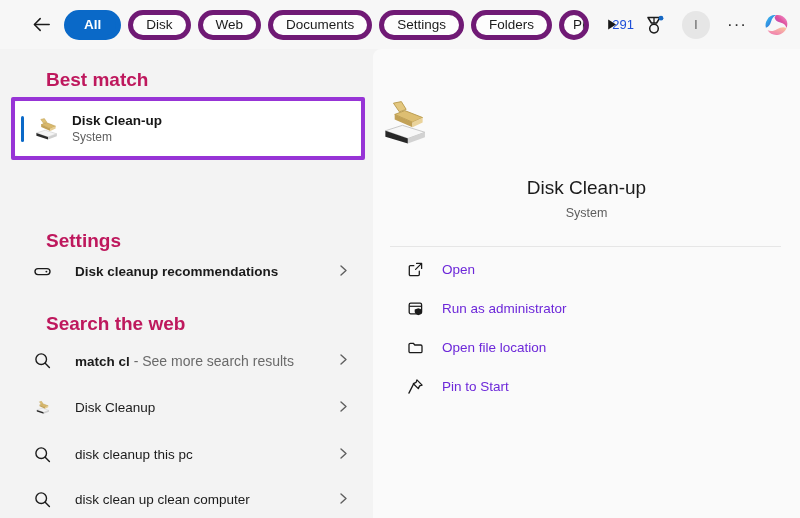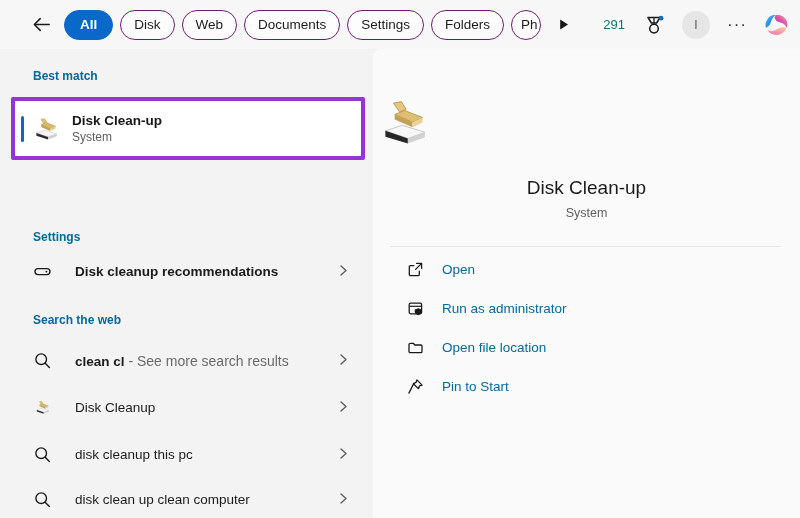--- a/index.html
+++ b/index.html
@@ -37,21 +37,21 @@
     display: flex;
     align-items: center;
     margin-left: 8px;
     flex: 0 0 auto;
   }
 
   .pill {
     height: 30px;
     padding: 0 13px;
     border-radius: 16px;
-    border: 1px solid #701a75;
+    border: 5px solid #701a75;
     background: #fdfdfd;
     color: #1b1b1b;
     font-size: 13.5px;
     display: flex;
     align-items: center;
     justify-content: center;
     margin-right: 7px;
     white-space: nowrap;
     cursor: pointer;
   }
@@ -80,22 +80,22 @@
   .topbar-right {
     position: absolute;
     right: 8px; top: 0;
     height: 49px;
     display: flex;
     align-items: center;
   }
 
   .rewards-count {
     font-size: 13px;
-    color: #0f766e;
-    margin-right: 17px;
+    color: #1d4ed8;
+    margin-right: 8px;
   }
   .rewards-icon { width: 24px; height: 24px; position: relative; cursor: pointer; }
 
   .avatar {
     width: 28px; height: 28px;
     border-radius: 50%;
     background: #e6e6e6;
     color: #5a5a5a;
     font-size: 12px;
     display: flex; align-items: center; justify-content: center;
@@ -118,24 +118,24 @@
   
   .left-panel {
     position: absolute;
     left: 0; top: 49px;
     width: 373px; height: 469px;
     background: #f3f3f3;
     overflow: hidden;
   }
 
   .section-head {
-    font-size: 12px;
+    font-size: 19px;
     font-weight: 600;
-    color: #0369a1;
-    padding-left: 33px;
+    color: #be185d;
+    padding-left: 46px;
   }
 
   
   .annot {
     position: absolute;
     left: 11px; top: 48px;
     width: 354px; height: 63px;
     border: 4px solid #9734d6;
     border-radius: 2px;
   }
@@ -228,21 +228,21 @@
   }
   .action:first-of-type { margin-top: 13px; }
   .act-icon {
     width: 18px; height: 18px;
     flex: 0 0 auto;
     display: flex; align-items: center; justify-content: center;
   }
   .act-label {
     margin-left: 18px;
     font-size: 13.5px;
-    color: #0369a1;
+    color: #6d28d9;
   }
 </style>
 </head>
 <body>
 
 <div class="topbar">
 
   <div class="back-btn">
     <svg width="21" height="21" viewBox="0 0 21 21">
       <path d="M9.2 4.6 L3.4 10.5 L9.2 16.4" fill="none" stroke="#1b1b1b" stroke-width="1.5" stroke-linecap="round" stroke-linejoin="round"></path>
@@ -357,21 +357,21 @@
 
   <div class="section-head" style="position:absolute; top:264px;">Search the web</div>
 
   <div class="row" style="position:absolute; top:291px; width:373px;">
     <span class="row-icon">
       <svg width="19" height="19" viewBox="0 0 19 19">
           <circle cx="8.2" cy="8.2" r="5.3" fill="none" stroke="#1b1b1b" stroke-width="1.4"></circle>
           <path d="M12.2 12.2 L16.4 16.4" stroke="#1b1b1b" stroke-width="1.4" stroke-linecap="round"></path>
         </svg>
     </span>
-    <span class="row-label bold"><span>clean cl</span><span class="suffix"> - See more search results</span></span>
+    <span class="row-label bold"><span>match cl</span><span class="suffix"> - See more search results</span></span>
     <span class="chev">
       <svg width="11" height="13" viewBox="0 0 11 13">
           <path d="M3 2 L8 6.5 L3 11" fill="none" stroke="#5f5f5f" stroke-width="1.4" stroke-linecap="round" stroke-linejoin="round"></path>
         </svg>
     </span>
   </div>
 
   <div class="row" style="position:absolute; top:338px; width:373px;">
     <span class="row-icon">
       <svg width="21" height="21" viewBox="0 0 40 40">

